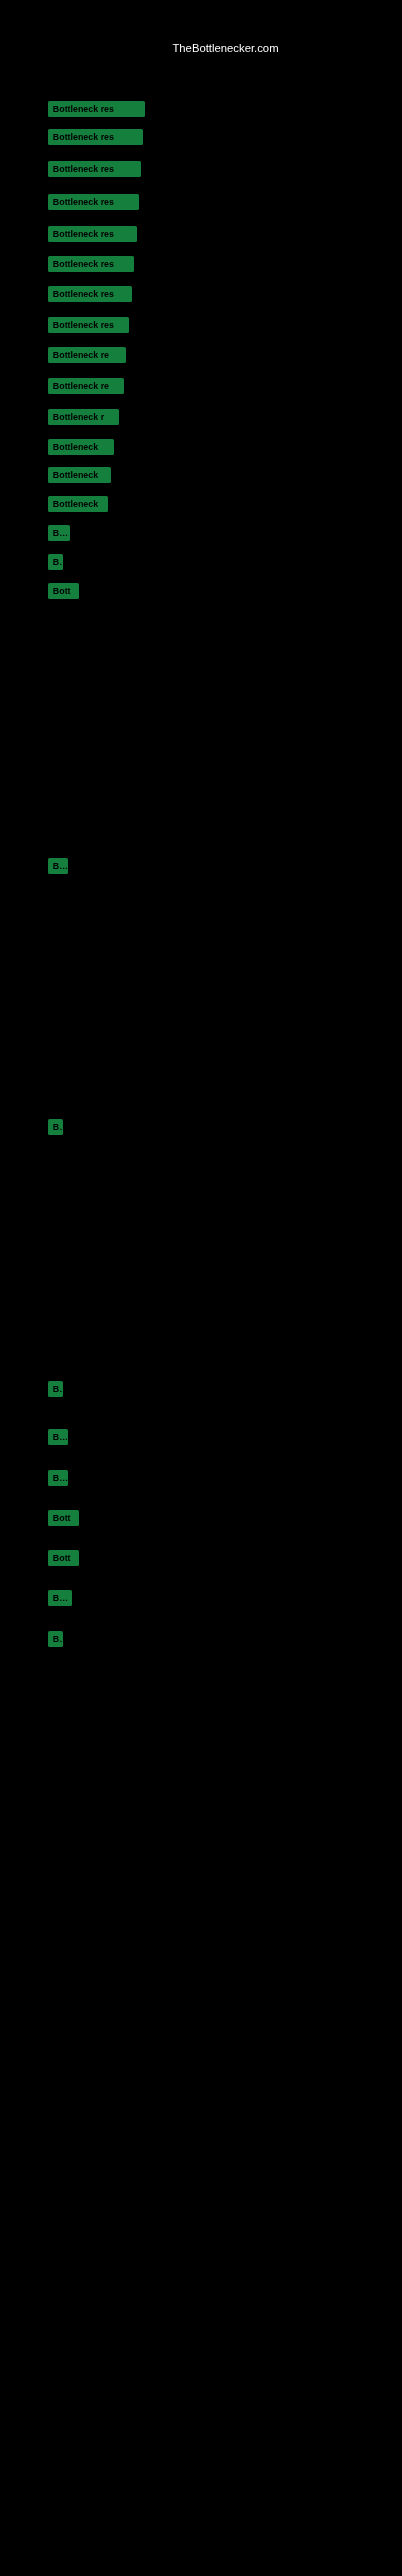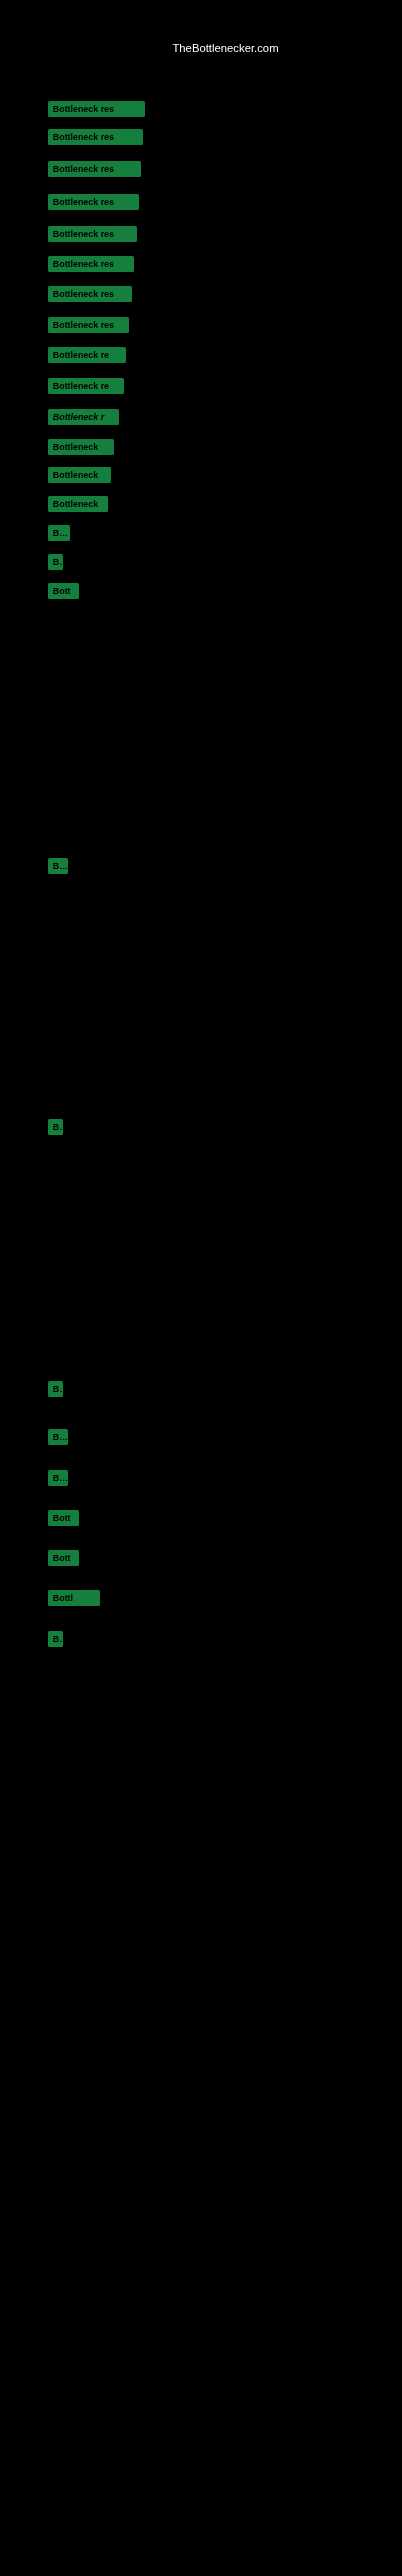--- a/index.html
+++ b/index.html
@@ -42,30 +42,30 @@
 <div class="btn-item" style="top: 16px; width: 97px;">Bottleneck res</div>
     <div class="btn-item" style="top: 44px; width: 95px;">Bottleneck res</div>
     <div class="btn-item" style="top: 76px; width: 93px;">Bottleneck res</div>
     <div class="btn-item" style="top: 109px; width: 91px;">Bottleneck res</div>
     <div class="btn-item" style="top: 141px; width: 89px;">Bottleneck res</div>
     <div class="btn-item" style="top: 171px; width: 86px;">Bottleneck res</div>
     <div class="btn-item" style="top: 201px; width: 84px;">Bottleneck res</div>
     <div class="btn-item" style="top: 232px; width: 81px;">Bottleneck res</div>
     <div class="btn-item" style="top: 262px; width: 78px;">Bottleneck re</div>
     <div class="btn-item" style="top: 293px; width: 76px;">Bottleneck re</div>
-    <div class="btn-item" style="top: 324px; width: 71px; font-style: italic;">Bottleneck r</div>
+    <div class="btn-item" style="top: 324px; width: 71px;">Bottleneck r</div>
     <div class="btn-item" style="top: 354px; width: 66px;">Bottleneck</div>
     <div class="btn-item" style="top: 382px; width: 63px;">Bottleneck</div>
     <div class="btn-item" style="top: 411px; width: 60px;">Bottleneck</div>
     <div class="btn-item" style="top: 440px; width: 22px;">Bottle</div>
     <div class="btn-item" style="top: 469px; width: 14.5px;">B</div>
     <div class="btn-item" style="top: 498px; width: 31px;">Bott</div>
     <div class="btn-item" style="top: 773px; width: 20px;">Bo</div>
     <div class="btn-item" style="top: 1034px; width: 14.5px;">B</div>
     <div class="btn-item" style="top: 1296px; width: 14.5px;">B</div>
     <div class="btn-item" style="top: 1344px; width: 20px;">Bo</div>
     <div class="btn-item" style="top: 1385px; width: 20px;">Bo</div>
     <div class="btn-item" style="top: 1425px; width: 31px;">Bott</div>
     <div class="btn-item" style="top: 1465px; width: 31px;">Bott</div>
-    <div class="btn-item" style="top: 1505px; width: 52px;">Bottl</div>
+    <div class="btn-item" style="top: 1505px; width: 24px;">Bottl</div>
     <div class="btn-item" style="top: 1546px; width: 14.5px;">B</div>
   </div>
 
 
 </body></html>

